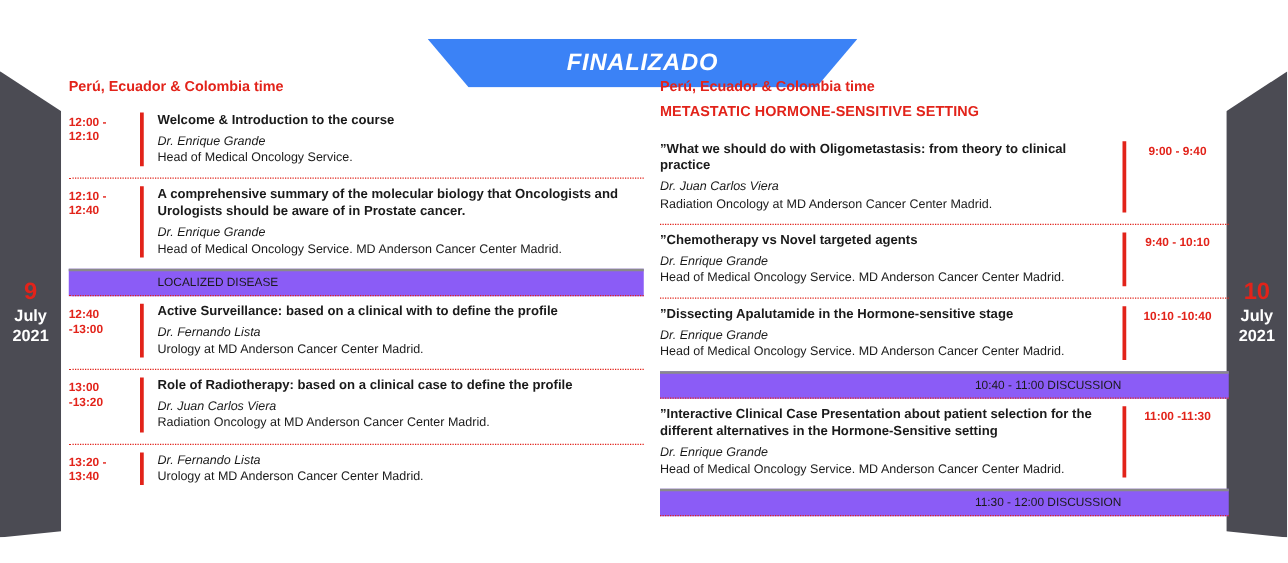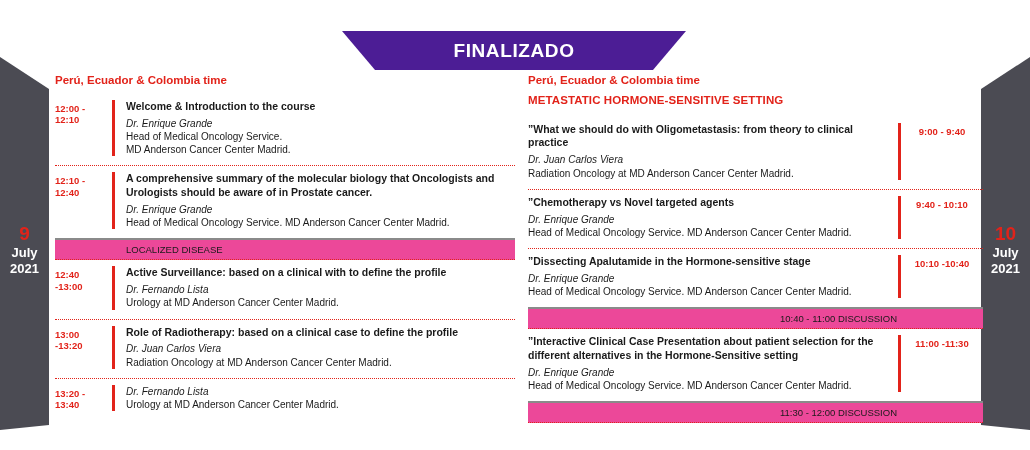--- a/index.html
+++ b/index.html
@@ -20,27 +20,28 @@
     background: #ffffff;
   }
 
   
   .banner {
     position: absolute;
     left: 342px;
     top: 31px;
     width: 344px;
     height: 39px;
-    background: #4c1d95;
+    background: #3b82f6;
     color: #ffffff;
     -webkit-clip-path: polygon(0 0, 100% 0, 90.4% 100%, 9.6% 100%);
     clip-path: polygon(0 0, 100% 0, 90.4% 100%, 9.6% 100%);
     display: flex;
     align-items: center;
     justify-content: center;
+    font-style: italic;
   }
   .banner-label {
     font-size: 19px;
     font-weight: bold;
     letter-spacing: 0.6px;
     line-height: 1;
   }
 
   
   .date-tab {
@@ -77,21 +78,21 @@
   }
   .date-month, .date-year {
     font-size: 13px;
     font-weight: bold;
     color: #ffffff;
   }
 
   
   .col {
     position: absolute;
-    top: 74px;
+    top: 64px;
   }
   .col-left  { left: 55px;  width: 460px; }
   .col-right { left: 528px; width: 455px; }
 
   .tz-header {
     font-size: 11.5px;
     font-weight: bold;
     color: #e2231a;
     margin: 0 0 6px 0;
     line-height: 1.2;
@@ -178,21 +179,21 @@
     font-size: 10px;
     color: #1a1a1a;
     line-height: 1.32;
     margin: 0;
   }
   .title + .speaker { margin-top: 3px; }
 
   
   .band {
     position: relative;
-    background: #ec4899;
+    background: #8b5cf6;
     border-top: 2px solid #8a8a8a;
     border-bottom: 1px dotted #e2231a;
     height: 19px;
     box-sizing: content-box;
     display: flex;
     align-items: center;
   }
   .band-label {
     font-size: 9.5px;
     color: #1a1a1a;
@@ -229,21 +230,20 @@
   <div class="col col-left">
     <div class="tz-header">Perú, Ecuador &amp; Colombia time</div>
     <div class="rows" id="left-rows">
         <div class="row">
           <div class="time-cell">12:00 - 12:10</div>
           <div class="rule-cell"></div>
           <div class="body-cell">
             <div class="title">Welcome &amp; Introduction to the course</div>
             <div class="speaker">Dr. Enrique Grande</div>
             <div class="affil">Head of Medical Oncology Service.</div>
-            <div class="affil">MD Anderson Cancer Center Madrid.</div>
           </div>
         </div>
         <div class="row row-sep">
           <div class="time-cell">12:10 - 12:40</div>
           <div class="rule-cell"></div>
           <div class="body-cell">
             <div class="title">A comprehensive summary of the molecular biology that Oncologists and Urologists should be aware of in Prostate cancer.</div>
             <div class="speaker">Dr. Enrique Grande</div>
             <div class="affil">Head of Medical Oncology Service. MD Anderson Cancer Center Madrid.</div>
           </div>

